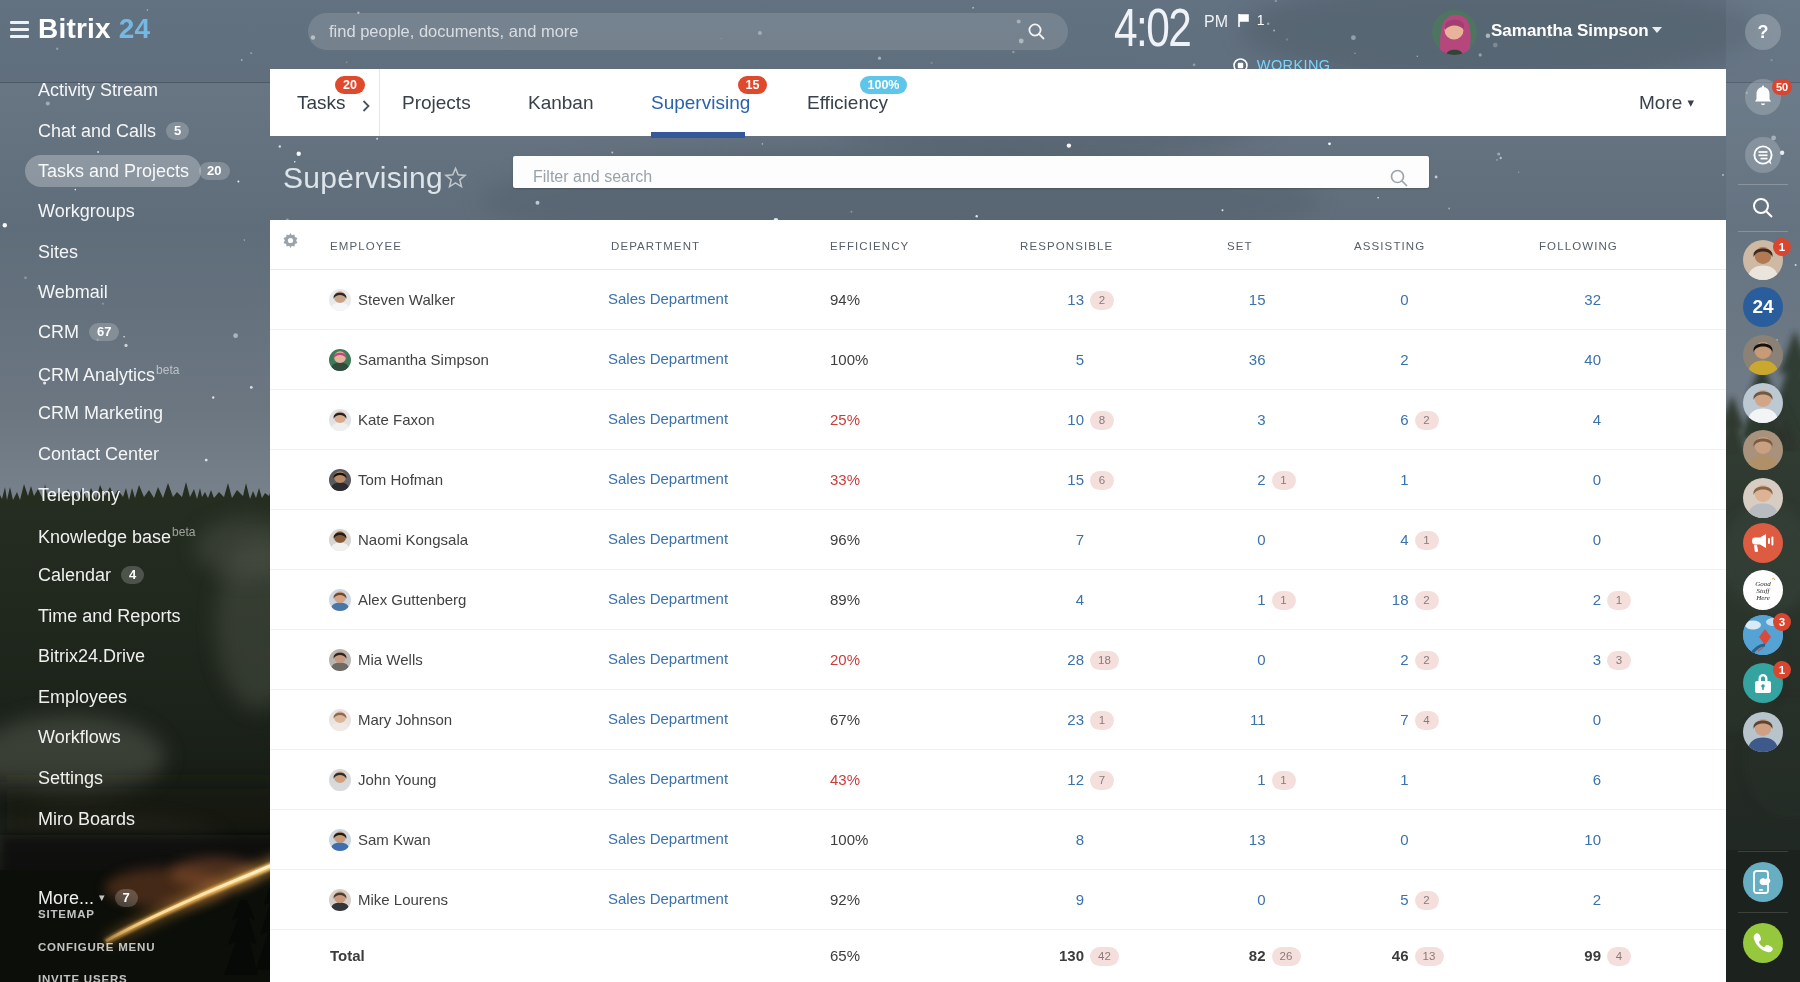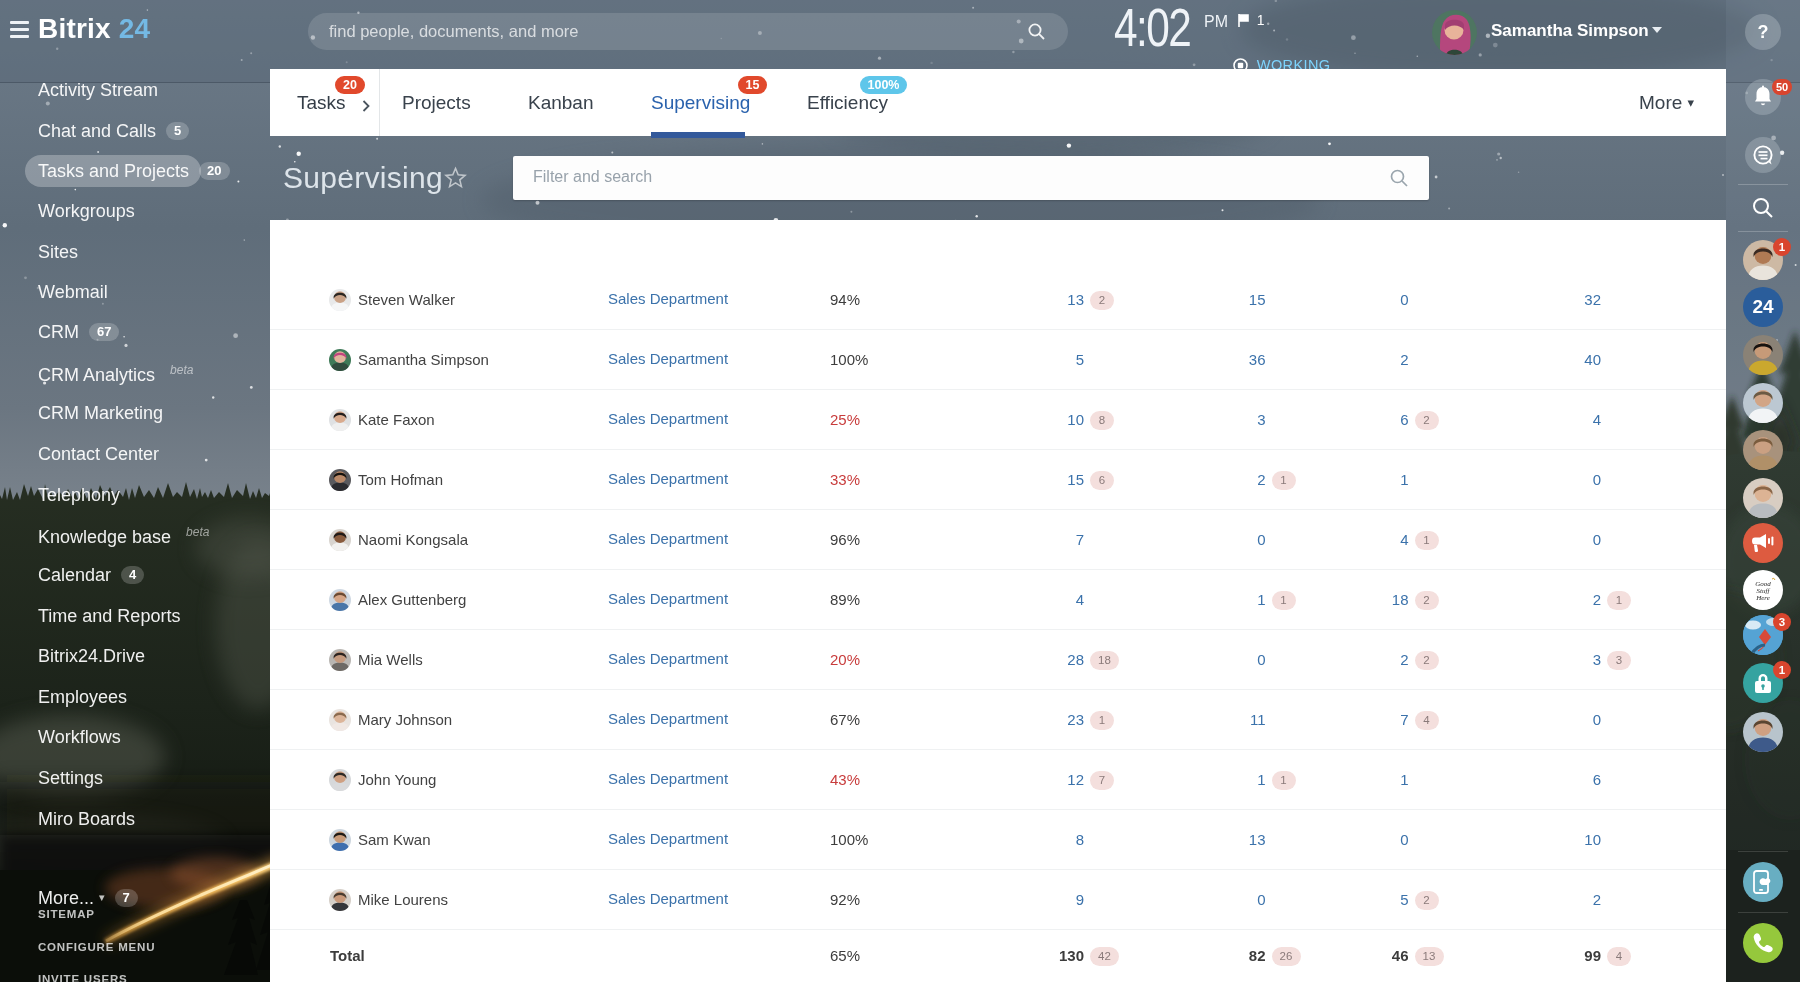--- a/index.html
+++ b/index.html
@@ -20,34 +20,34 @@
 #flagrow { position:absolute; left:1238px; top:12px; color:#fff; font-size:14px; }
 #workrow { position:absolute; left:1233px; top:37px; color:#7dd3fc; font-size:14.5px; letter-spacing:0.4px;margin-top:20px; }
 #topav { position:absolute; left:1432px; top:10px; width:45px; height:45px; border-radius:50%; overflow:hidden; }
 #topname { position:absolute; left:1491px; top:21px; font-size:17px; font-weight:700; color:#fff; }
 #topcaret { position:absolute; left:1652px; top:27px; width:0; height:0; border-left:5px solid transparent; border-right:5px solid transparent; border-top:6px solid #e8edf2; }
 
 
 #leftmenu { position:absolute; left:0; top:69px; width:270px; height:913px; }
 .mi { position:absolute; left:38px; color:rgba(255,255,255,0.93); font-size:18px; white-space:nowrap; }
 .mbadge { display:inline-block; background:rgba(255,255,255,0.2); color:#fff; font-size:13px; font-weight:700; border-radius:10px; padding:1px 8px 2px; vertical-align:2px; margin-left:10px; }
-.beta { font-size:12px; color:rgba(255,255,255,0.55); vertical-align:7px; margin-left:15px;font-style:italic; }
+.beta { font-size:12px; color:rgba(255,255,255,0.55); vertical-align:7px; margin-left:1px; }
 #hilite { position:absolute; left:25px; top:86px; width:176px; height:32px; border-radius:16px; background:rgba(255,255,255,0.27); }
 .mhead { position:absolute; left:38px; color:rgba(255,255,255,0.75); font-size:11.5px; font-weight:700; letter-spacing:0.8px; }
 
 
 #tabbar { position:absolute; left:270px; top:69px; width:1456px; height:67px; background:#fff; }
 .tab { position:absolute; top:23px; font-size:19px; color:#39424c; }
 .tbadge { position:absolute; top:7px; height:18px; border-radius:9px; background:#e1492c; color:#fff; font-size:12.5px; font-weight:700; line-height:18px; text-align:center; }
 #tabdiv { position:absolute; left:109px; top:0; width:1px; height:67px; background:#e3e6e8; }
 #underline { position:absolute; left:381px; top:63px; width:94px; height:6px; background:#33599b; }
 #titleband { position:absolute; left:270px; top:136px; width:1456px; height:84px; }
 #ptitle { position:absolute; left:13px; top:25px; font-size:30px; font-weight:300; color:#dde4ea; letter-spacing:0.3px; }
 #pstar { position:absolute; left:174px; top:30px; }
-#filter { position:absolute; left:243px; top:20px; width:916px; height:44px; background:#fdfdfd; border-radius:2px; box-shadow:0 1px 2px rgba(0,0,0,0.2); }
+#filter { position:absolute; left:243px; top:20px; width:916px; height:32px; background:#fdfdfd; border-radius:2px; box-shadow:0 1px 2px rgba(0,0,0,0.2); }
 #filter .ph { position:absolute; left:20px; top:12px; font-size:16px; color:#98a2ab; }
 
 #tablewrap { position:absolute; left:270px; top:220px; width:1456px; height:762px; background:#fff; }
 .hlabel { position:absolute; top:0; font-size:11.5px; font-weight:400; color:#565f69; letter-spacing:1.1px; }
 .hdr { position:absolute; left:0; top:0; width:1456px; height:50px; border-bottom:1px solid #e8eaec; }
 .row { position:absolute; left:0; width:1456px; height:60px; border-bottom:1px solid #eff1f2; }
 .av { position:absolute; left:59px; top:19px; width:22px; height:22px; border-radius:50%; overflow:hidden; }
 .nm { position:absolute; left:88px; top:21px; font-size:15px; color:#424242; }
 .dep { position:absolute; left:338px; top:20px; font-size:15px; color:#3b72ab; }
 .eff { position:absolute; left:560px; top:21px; font-size:15px; color:#3d3d3d; }
@@ -427,20 +427,33 @@
   <div id="filter">
         <span class="ph">Filter and search</span>
     <svg style="position:absolute;right:20px;top:12px" width="20" height="20" viewBox="0 0 20 20">
           <circle cx="8.5" cy="8.5" r="6" fill="none" stroke="#9aa5ad" stroke-width="1.7"></circle>
           <line x1="13" y1="13" x2="18" y2="18" stroke="#9aa5ad" stroke-width="1.7"></line>
         </svg>
   </div>
 </div>
 
 <div id="tablewrap">
+  <div class="hdr">
+    <svg class="abs" style="left:13px;top:13px" width="15" height="15" viewBox="0 0 15 15">
+          <path d="M7.5,0 L8.8,2.2 11.4,1.6 11.9,4.1 14.4,5 13.2,7.5 14.4,10 11.9,10.9 11.4,13.4 8.8,12.8 7.5,15 6.2,12.8 3.6,13.4 3.1,10.9 0.6,10 1.8,7.5 0.6,5 3.1,4.1 3.6,1.6 6.2,2.2 Z" fill="#9aa2aa"></path>
+          <circle cx="7.5" cy="7.5" r="2.6" fill="#fff"></circle>
+        </svg>
+    <span class="hlabel" style="left:60px;top:20px">EMPLOYEE</span>
+    <span class="hlabel" style="left:341px;top:20px">DEPARTMENT</span>
+    <span class="hlabel" style="left:560px;top:20px">EFFICIENCY</span>
+    <span class="hlabel" style="left:750px;top:20px">RESPONSIBLE</span>
+    <span class="hlabel" style="left:957px;top:20px">SET</span>
+    <span class="hlabel" style="left:1084px;top:20px">ASSISTING</span>
+    <span class="hlabel" style="left:1269px;top:20px">FOLLOWING</span>
+  </div>
   <div class="row" style="top:50px">
         <span class="av"><svg width="22" height="22" viewBox="0 0 22 22">
             <rect width="22" height="22" fill="#e8e9ea"></rect>
             <path d="M1.5,22 C1.5,15.5 6,13.5 11,13.5 C16,13.5 20.5,15.5 20.5,22 Z" fill="#f5f6f7"></path>
             <circle cx="11" cy="8.2" r="5.9" fill="#caa287"></circle>
             <path d="M4.6,8 C5,2.2 17,2.2 17.4,8 L17.4,9.8 C15,4.8 7,4.8 4.6,9.8 Z" fill="#2a2622"></path>
           </svg></span>
         <span class="nm">Steven Walker</span>
         <span class="dep">Sales Department</span>
         <span class="eff">94%</span>

